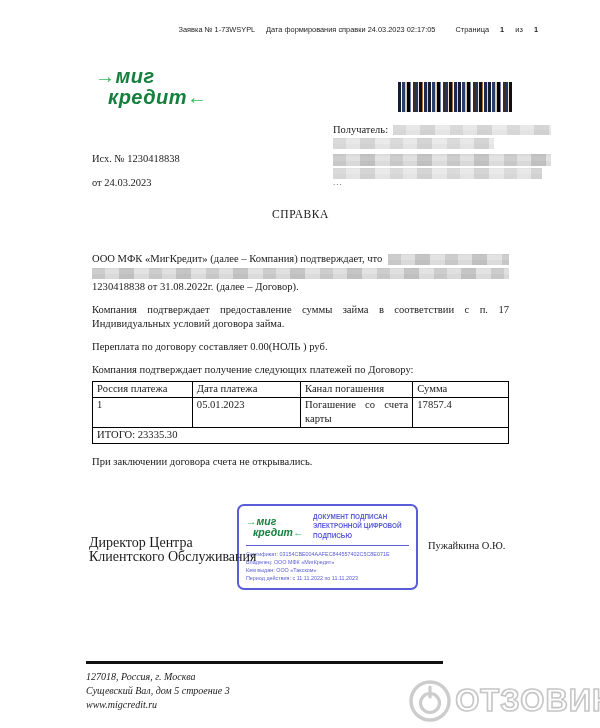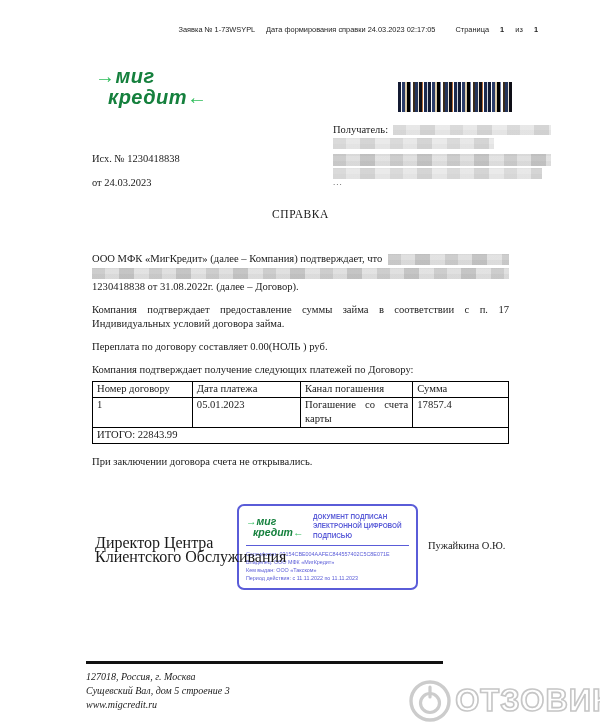--- a/index.html
+++ b/index.html
@@ -71,21 +71,21 @@
     font-family:"Liberation Sans", sans-serif;color:#5a5cd8;background:#fff;
   }
   .stamp .top{display:flex;justify-content:space-between;align-items:flex-start;}
   .stamp .slogo{font-weight:bold;font-style:italic;line-height:1.0;margin-top:4px;}
   .stamp .slogo .l1{font-size:10.5px;}
   .stamp .slogo .l2{font-size:10.5px;margin-left:7px;}
   .stamp .signed{width:96px;font-size:6.4px;font-weight:bold;line-height:1.45;text-transform:uppercase;}
   .stamp .divider{border-top:1px solid #5a5cd8;margin:5px 0 4px 0;}
   .stamp .detail{font-size:5.4px;line-height:1.52;white-space:nowrap;}
   
-  .director{position:absolute;left:95px;top:536px;font-size:16px;line-height:14px;}
+  .director{position:absolute;left:89px;top:536px;font-size:14px;line-height:14px;}
   .sign-name{position:absolute;left:428px;top:540px;font-size:10.5px;}
   
   .footer-rule{position:absolute;left:86px;top:661px;width:357px;height:2.5px;background:#111;}
   .footer{position:absolute;left:86px;top:670px;font-size:10px;line-height:14px;font-style:italic;}
   
   .watermark{
     position:absolute;right:-12px;bottom:4px;display:flex;align-items:center;
     font-family:"Liberation Sans", sans-serif;
   }
   .wm-icon{width:46px;height:46px;margin-right:2px;}
@@ -144,33 +144,33 @@
         </div>
     </div>
 
     <p class="para">Компания подтверждает предоставление суммы займа в соответствии с п. 17 Индивидуальных условий договора займа.</p>
     <p class="para">Переплата по договору составляет 0.00(НОЛЬ ) руб.</p>
     <p class="para" style="margin-bottom:4px;">Компания подтверждает получение следующих платежей по Договору:</p>
 
     <table class="payments">
       <tbody>
           <tr>
-        <th style="width:24%">Номер договору</th>
+        <th style="width:24%">Россия платежа</th>
         <th style="width:26%">Дата платежа</th>
         <th style="width:27%">Канал погашения</th>
         <th style="width:23%">Сумма</th>
       </tr>
       <tr>
         <td>1</td>
         <td>05.01.2023</td>
         <td style="text-align:justify">Погашение со счета карты</td>
         <td>17857.4</td>
       </tr>
       <tr>
-        <td colspan="4">ИТОГО: 22843.99</td>
+        <td colspan="4">ИТОГО: 23335.30</td>
       </tr>
     </tbody>
       </table>
 
     <p class="para after-table">При заключении договора счета не открывались.</p>
   </div>
 
   <div class="stamp">
     <div class="top">
       <div class="slogo">

